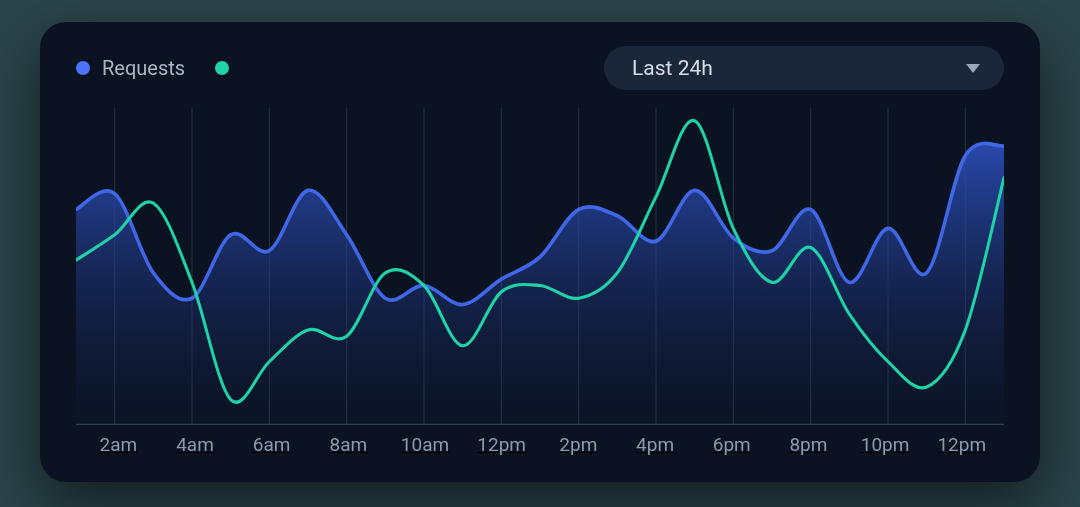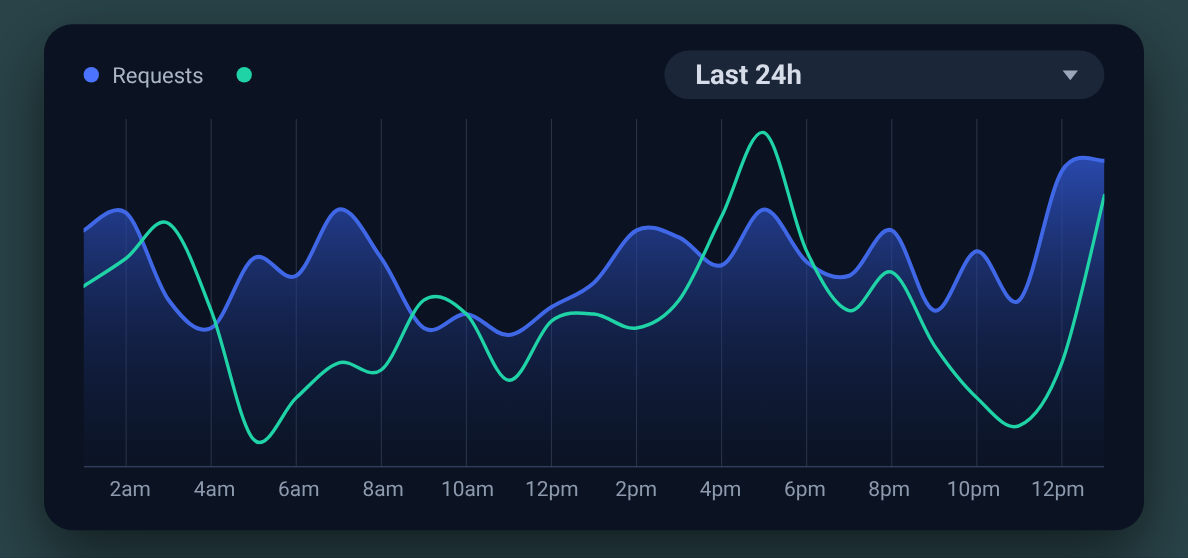--- a/index.html
+++ b/index.html
@@ -53,23 +53,22 @@
   .dropdown {
     display: flex;
     align-items: center;
     justify-content: space-between;
     width: 400px;
     height: 44px;
     background: #1b2639;
     border-radius: 22px;
     padding: 0 24px 0 28px;
     color: #d6dde8;
-    font-size: 25px;
+    font-size: 21px;
     cursor: pointer;
-    font-weight: bold;
   }
   .caret {
     width: 0; height: 0;
     border-left: 7px solid transparent;
     border-right: 7px solid transparent;
     border-top: 9px solid #9aa7ba;
   }
   .plot {
     position: relative;
     flex: 1;
@@ -79,20 +78,21 @@
     position: absolute;
     inset: 0;
     width: 100%;
     height: 100%;
   }
   .xaxis {
     display: flex;
     justify-content: space-between;
     padding: 0 4px 0 4px;
     margin-top: 8px;
+    text-decoration: underline;
   }
   .xtick {
     color: #8d99ad;
     font-size: 19px;
     width: 80px;
     text-align: center;
   }
 </style>
 </head>
 <body>

